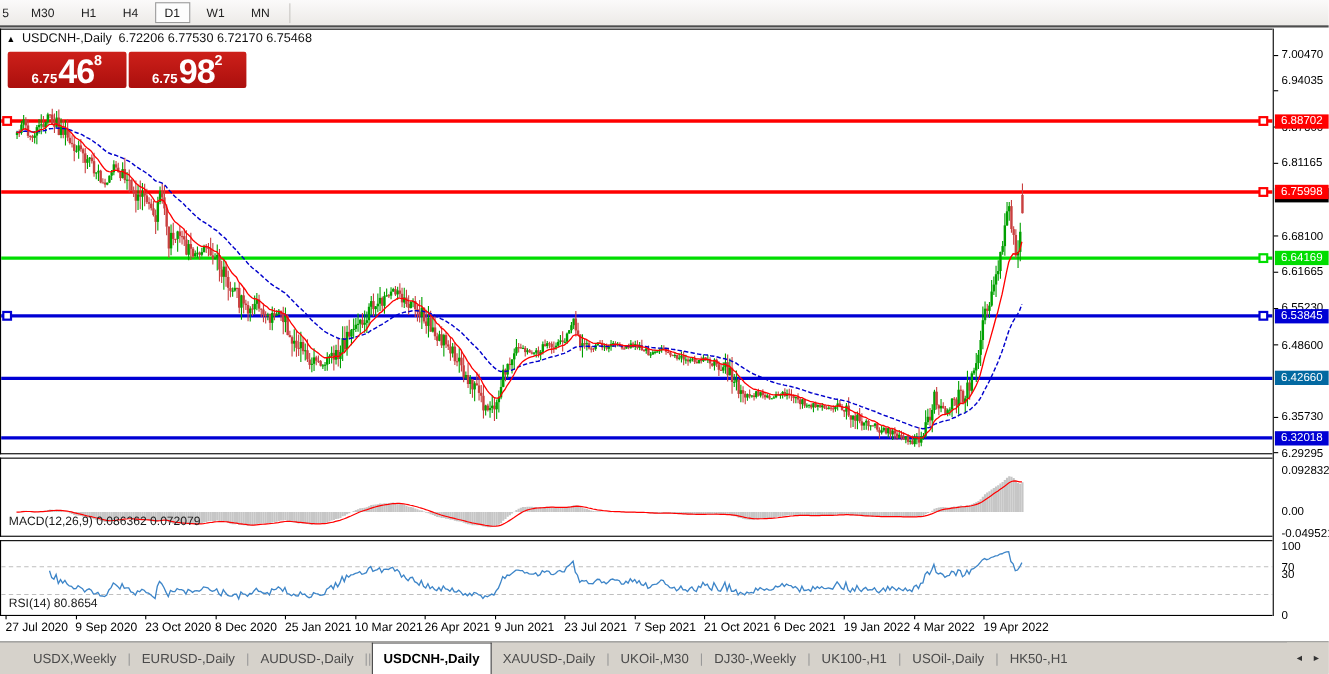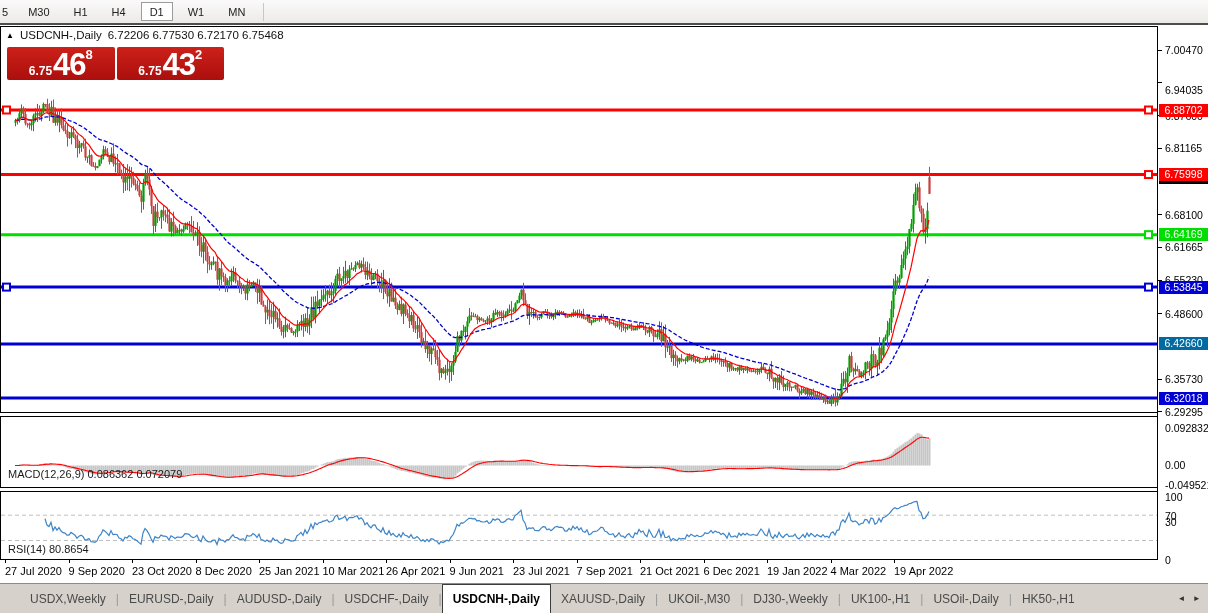--- a/index.html
+++ b/index.html
@@ -1036,21 +1036,21 @@
 
   <div id="trade-panel">
     <div id="trade-row2">
       <div class="quote-box">
         <span class="q-prefix">6.75</span>
         <span class="q-big">46</span>
         <span class="q-sup">8</span>
       </div>
       <div class="quote-box">
         <span class="q-prefix">6.75</span>
-        <span class="q-big">43</span>
+        <span class="q-big">98</span>
         <span class="q-sup">2</span>
       </div>
     </div>
   </div>
 
   <div id="macd-panel" class="panel">
     <svg id="macd-svg" width="1156" height="70">
         <line x1="14.5" y1="48.5" x2="14.5" y2="48.5" stroke="#c6c6c6" stroke-width="2"></line>
         <line x1="16.5" y1="48.5" x2="16.5" y2="48.5" stroke="#c6c6c6" stroke-width="2"></line>
         <line x1="18.5" y1="48.5" x2="18.5" y2="48.1" stroke="#c6c6c6" stroke-width="2"></line>
@@ -1520,21 +1520,21 @@
         <line x1="0" y1="48.5" x2="1156" y2="48.5" stroke="#bfbfbf" stroke-width="1" stroke-dasharray="4 3"></line>
         <polyline points="44,26.8 46,33.1 48,34.5 50,30.3 52,38.5 54,34.9 56,38.1 58,35.6 60,39.0 62,40.7 64,41.1 66,43.2 68,43.1 70,40.4 72,41.8 74,43.2 76,46.2 78,44.2 80,43.3 82,44.5 84,48.1 86,47.6 88,46.5 90,49.7 92,49.8 94,50.3 96,48.9 98,44.3 100,42.2 102,37.9 104,39.3 106,41.1 108,43.5 110,38.6 112,42.7 114,42.4 116,42.5 118,46.1 120,46.8 122,49.0 124,45.2 126,46.0 128,43.8 130,44.6 132,46.8 134,47.3 136,48.7 138,50.6 140,52.2 142,41.0 144,36.6 146,38.7 148,42.1 150,46.5 152,50.3 154,44.7 156,45.8 158,45.8 160,43.0 162,44.1 164,44.1 166,44.9 168,48.1 170,43.8 172,44.9 174,46.5 176,45.2 178,45.0 180,45.5 182,44.2 184,41.6 186,41.9 188,42.4 190,44.5 192,45.5 194,45.0 196,43.3 198,47.8 200,49.6 202,44.1 204,46.9 206,49.3 208,49.9 210,49.8 212,48.2 214,48.2 216,52.5 218,46.2 220,48.0 222,48.3 224,50.1 226,47.6 228,47.8 230,45.0 232,42.8 234,45.5 236,45.7 238,47.1 240,47.5 242,46.7 244,48.9 246,43.4 248,44.2 250,43.6 252,41.5 254,42.9 256,45.5 258,42.1 260,47.6 262,48.1 264,49.6 266,48.0 268,49.7 270,49.8 272,46.1 274,48.5 276,48.0 278,50.2 280,51.4 282,50.7 284,46.8 286,47.7 288,47.9 290,49.2 292,48.9 294,48.4 296,43.7 298,42.4 300,40.4 302,43.4 304,37.7 306,41.5 308,37.9 310,32.1 312,36.7 314,30.9 316,32.7 318,30.7 320,30.4 322,29.2 324,28.9 326,27.7 328,30.1 330,29.5 332,28.6 334,24.5 336,23.1 338,27.4 340,26.6 342,25.8 344,24.2 346,28.5 348,25.7 350,25.4 352,25.7 354,24.5 356,23.7 358,27.1 360,25.8 362,27.9 364,32.7 366,30.7 368,34.0 370,35.9 372,33.1 374,32.8 376,36.8 378,37.9 380,40.1 382,35.7 384,41.0 386,42.5 388,38.7 390,43.2 392,41.3 394,43.9 396,45.0 398,42.1 400,45.1 402,40.7 404,43.3 406,43.8 408,45.5 410,42.6 412,46.1 414,46.2 416,44.5 418,46.3 420,49.0 422,47.7 424,49.6 426,47.4 428,49.5 430,46.6 432,47.1 434,48.7 436,49.3 438,52.1 440,49.6 442,50.5 444,49.4 446,48.1 448,49.0 450,45.2 452,42.8 454,38.1 456,32.2 458,34.0 460,30.8 462,31.2 464,29.6 466,27.9 468,26.3 470,26.3 472,26.8 474,26.7 476,29.0 478,28.4 480,29.7 482,30.0 484,29.9 486,28.8 488,31.5 490,30.4 492,26.9 494,28.2 496,27.0 498,27.4 500,30.2 502,30.4 504,29.4 506,27.3 508,26.6 510,27.9 512,27.8 514,23.6 516,22.2 518,20.3 520,18.2 522,28.1 524,30.9 526,37.4 528,35.8 530,36.3 532,35.7 534,38.5 536,38.6 538,38.7 540,36.3 542,34.6 544,34.8 546,37.8 548,36.9 550,38.7 552,37.0 554,35.0 556,34.4 558,35.4 560,35.2 562,35.9 564,39.1 566,39.1 568,36.4 570,38.1 572,34.2 574,36.8 576,34.8 578,38.1 580,35.8 582,39.5 584,40.2 586,37.8 588,42.8 590,42.0 592,39.7 594,39.3 596,39.0 598,37.4 600,35.2 602,35.8 604,39.2 606,40.0 608,42.2 610,42.5 612,41.8 614,45.1 616,43.6 618,40.8 620,44.2 622,44.1 624,45.8 626,43.0 628,41.5 630,44.6 632,45.7 634,40.9 636,42.1 638,37.4 640,40.2 642,39.0 644,42.8 646,44.6 648,37.7 650,41.3 652,45.0 654,45.4 656,41.8 658,37.3 660,45.0 662,39.4 664,45.5 666,45.5 668,44.0 670,48.9 672,46.4 674,47.5 676,48.7 678,46.3 680,47.1 682,46.5 684,47.1 686,42.7 688,44.6 690,42.2 692,43.5 694,44.5 696,43.2 698,44.5 700,44.4 702,43.6 704,40.8 706,41.6 708,40.8 710,38.5 712,41.1 714,38.9 716,40.1 718,40.4 720,42.4 722,41.2 724,43.0 726,46.1 728,40.9 730,44.8 732,44.6 734,43.9 736,45.6 738,41.1 740,43.5 742,41.4 744,43.0 746,41.2 748,42.9 750,43.1 752,42.5 754,43.0 756,43.6 758,40.2 760,37.0 762,39.5 764,42.7 766,43.9 768,37.4 770,44.2 772,46.4 774,42.8 776,45.4 778,40.3 780,43.8 782,45.7 784,43.3 786,42.0 788,44.5 790,44.0 792,44.2 794,42.3 796,45.5 798,46.9 800,44.9 802,42.6 804,45.5 806,41.1 808,44.3 810,41.4 812,42.9 814,44.9 816,42.5 818,43.9 820,44.9 822,42.6 824,45.1 826,44.1 828,45.8 830,41.1 832,39.9 834,43.0 836,38.3 838,37.9 840,30.2 842,27.8 844,30.3 846,26.1 848,21.1 850,28.3 852,29.8 854,29.0 856,30.1 858,32.9 860,31.5 862,31.2 864,27.4 866,27.8 868,31.2 870,26.1 872,26.7 874,32.3 876,30.9 878,26.3 880,29.9 882,25.6 884,25.0 886,23.5 888,21.9 890,19.5 892,17.0 894,15.8 896,16.8 898,16.2 900,14.8 902,14.2 904,13.4 906,13.1 908,11.7 910,11.4 912,10.3 914,9.7 916,9.5 918,18.5 920,20.5 922,26.8 924,26.2 926,23.4 928,19.5" fill="none" stroke="#3d85c8" stroke-width="1.2"></polyline>
       </svg>
     <div class="ind-label">RSI(14) 80.8654</div>
   </div>
 
   <div id="axis-col">
       <div class="ax-tick" style="top: 23.7091px;"></div>
       <div class="ax-label" style="top: 18.2091px;">7.00470</div>
       <div class="ax-tick" style="top: 56.4041px;"></div>
-      <div class="ax-label" style="top: 58px;">6.94035</div>
+      <div class="ax-label" style="top: 41px;">6.94035</div>
       <div class="ax-tick" style="top: 89.099px;"></div>
       <div class="ax-label" style="top: 83.599px;">6.87600</div>
       <div class="ax-tick" style="top: 121.794px;"></div>
       <div class="ax-label" style="top: 116.294px;">6.81165</div>
       <div class="ax-tick" style="top: 188.175px;"></div>
       <div class="ax-label" style="top: 182.675px;">6.68100</div>
       <div class="ax-tick" style="top: 220.87px;"></div>
       <div class="ax-label" style="top: 215.37px;">6.61665</div>
       <div class="ax-tick" style="top: 253.565px;"></div>
       <div class="ax-label" style="top: 248.065px;">6.55230</div>
@@ -1592,21 +1592,20 @@
       <div class="d-label" style="left: 894px;">19 Apr 2022</div>
     </div>
 
   <div id="tab-bar">
       <div class="tab">USDX,Weekly</div>
       <span class="tab-sep">|</span>
       <div class="tab">EURUSD-,Daily</div>
       <span class="tab-sep">|</span>
       <div class="tab">AUDUSD-,Daily</div>
       <span class="tab-sep">|</span>
-      <div class="tab">USDCHF-,Daily</div>
       <span class="tab-sep">|</span>
       <div class="tab active">USDCNH-,Daily</div>
       <div class="tab">XAUUSD-,Daily</div>
       <span class="tab-sep">|</span>
       <div class="tab">UKOil-,M30</div>
       <span class="tab-sep">|</span>
       <div class="tab">DJ30-,Weekly</div>
       <span class="tab-sep">|</span>
       <div class="tab">UK100-,H1</div>
       <span class="tab-sep">|</span>

